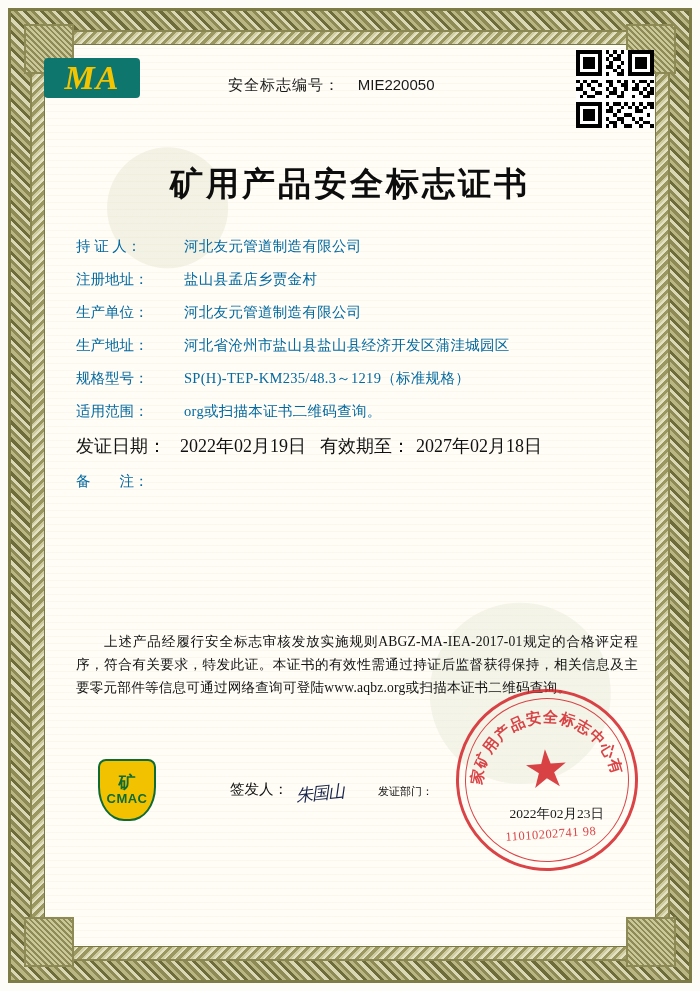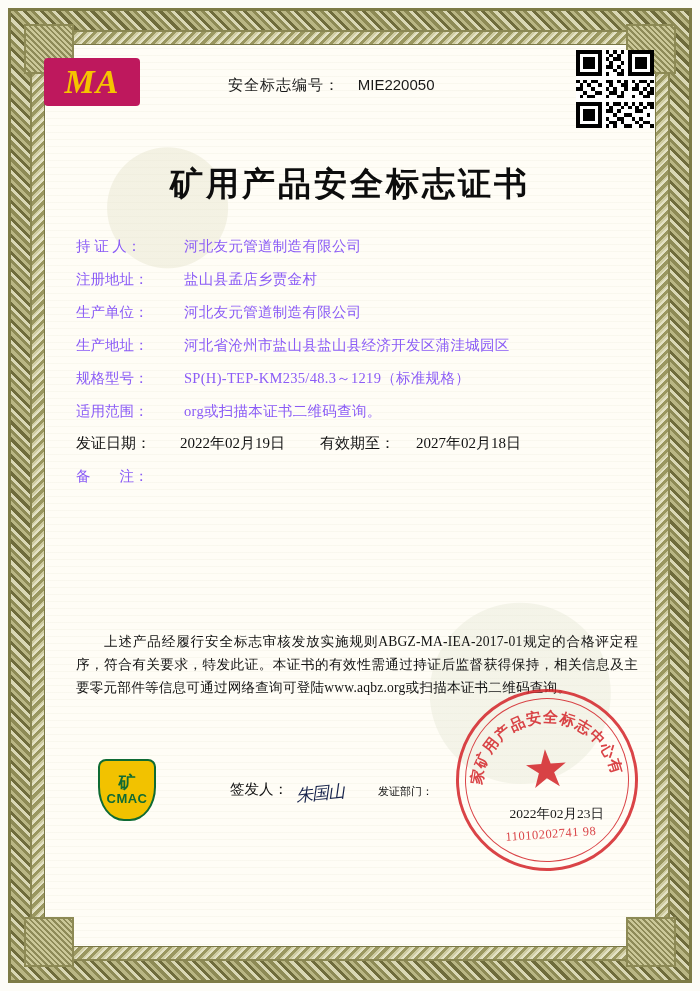--- a/index.html
+++ b/index.html
@@ -75,22 +75,22 @@
   }
   .corner.tl { left: 24px; top: 24px; }
   .corner.tr { right: 24px; top: 24px; }
   .corner.bl { left: 24px; bottom: 24px; }
   .corner.br { right: 24px; bottom: 24px; }
 
   
   .ma-logo {
     position: absolute;
     left: 44px; top: 58px;
-    width: 96px; height: 48px;
-    background: #be185d;
+    width: 96px; height: 40px;
+    background: #0f766e;
     border-radius: 4px;
     display: flex; align-items: center; justify-content: center;
   }
   .ma-logo .ma-text {
     color: #f5c400;
     font-family: "Liberation Serif", serif;
     font-weight: bold;
     font-size: 34px;
     letter-spacing: 1px;
     font-style: italic;
@@ -130,42 +130,42 @@
   
   .fields {
     position: absolute;
     left: 76px; right: 60px; top: 236px;
   }
   .row {
     display: flex;
     align-items: center;
     margin-bottom: 13px;
     font-size: 14.5px;
-    color: #8b5cf6;
+    color: #0369a1;
     font-family: "Liberation Serif", serif;
     line-height: 20px;
   }
   .row .lbl {
     width: 104px;
     flex: none;
     letter-spacing: 0px;
     white-space: nowrap;
   }
   .row .val {
     flex: 1;
     padding-left: 4px;
     letter-spacing: .3px;
   }
   .row .val.small { font-size: 13.5px; }
 
   .row-dates {
     display: flex;
     align-items: baseline;
     margin-bottom: 13px;
-    font-size: 15px;
+    font-size: 18px;
     font-family: "Liberation Serif", serif;
     color: #111;
   }
   .row-dates .lbl { width: 104px; flex: none; }
   .row-dates .d1 { width: 140px; }
   .row-dates .lbl2 { width: 96px; flex: none; }
   .row-dates .d2 { }
 
   
   .body-par {

